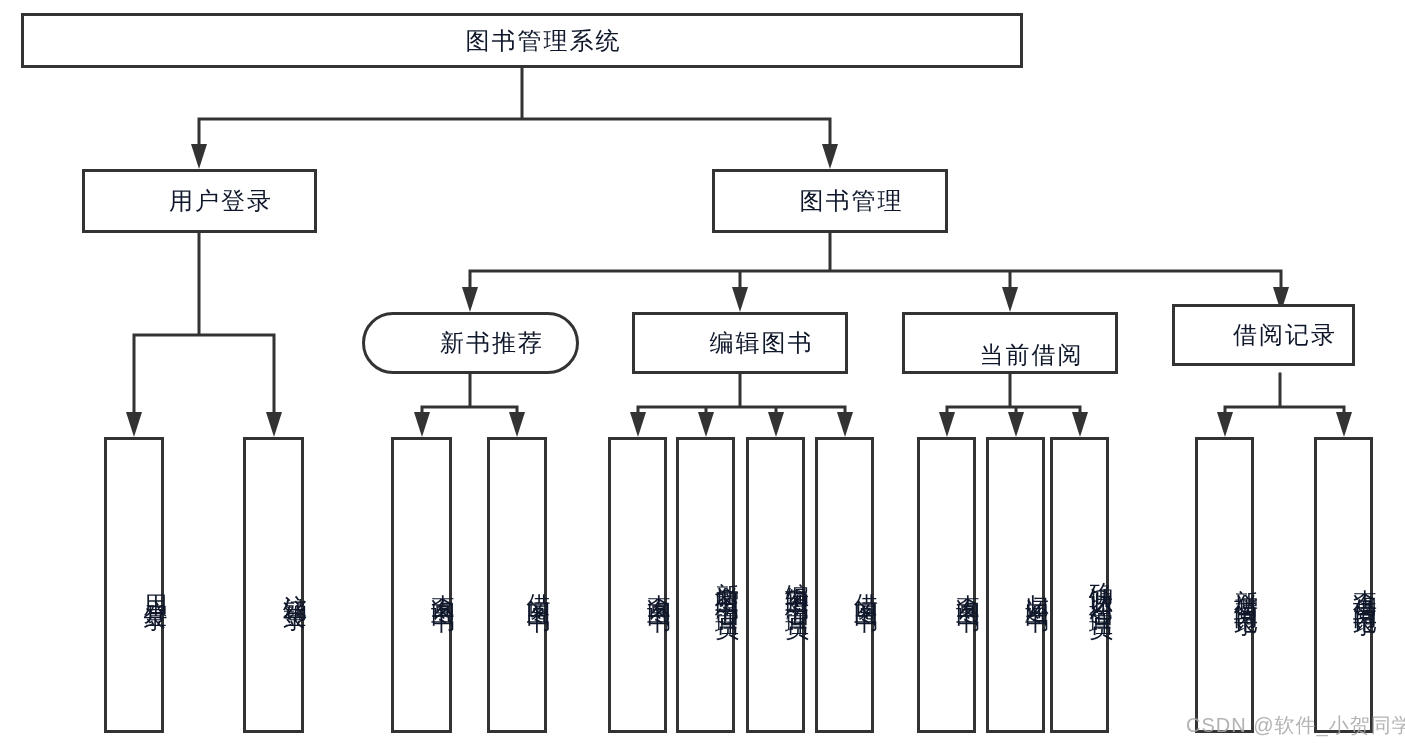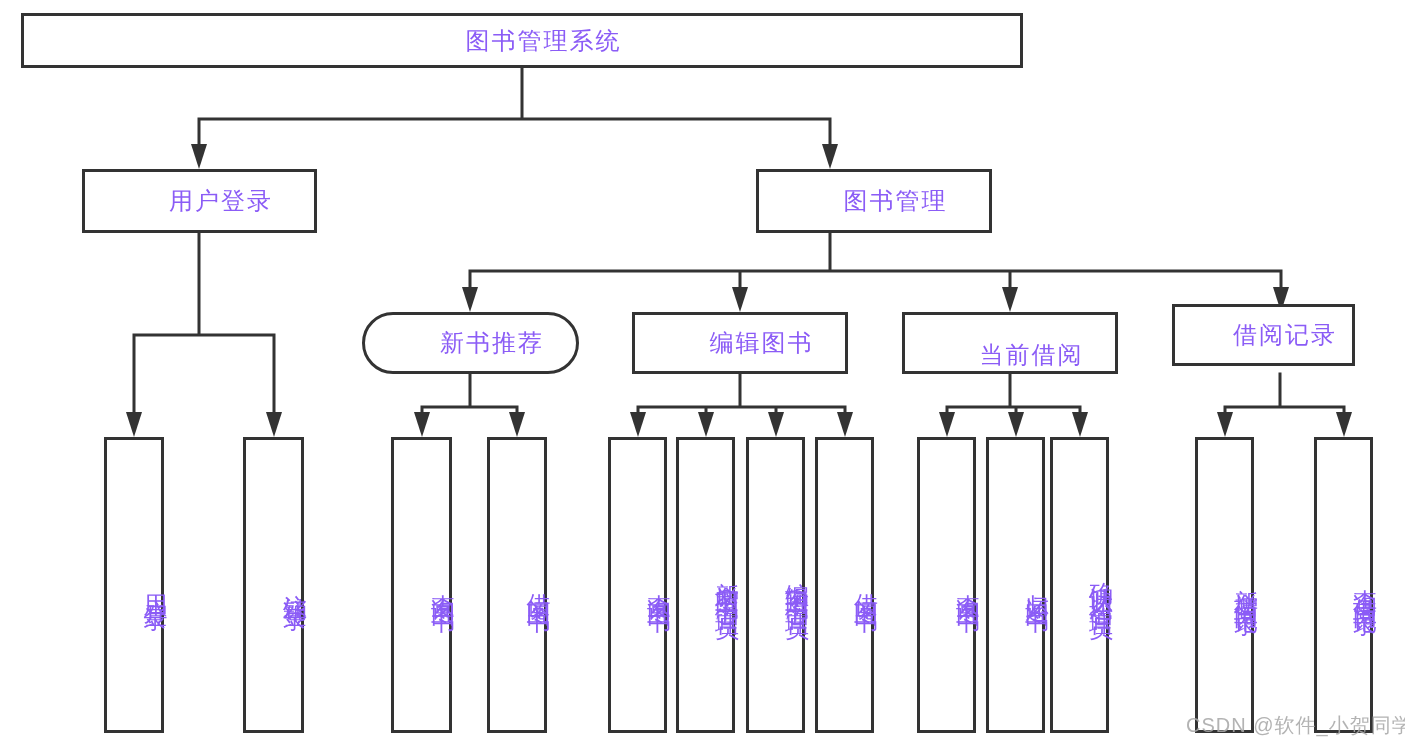--- a/index.html
+++ b/index.html
@@ -21,21 +21,21 @@
     z-index: 1;
   }
   .box {
     position: absolute;
     box-sizing: border-box;
     border: 3px solid #333333;
     background: #ffffff;
     display: flex;
     align-items: center;
     justify-content: center;
-    color: #8b5cf6;
+    color: #0f172a;
     z-index: 2;
     padding-left: 43px;
   }
   .box .label {
     font-size: 24px;
     letter-spacing: 2px;
     white-space: nowrap;
   }
   .box.v .label {
     writing-mode: vertical-rl;
@@ -92,21 +92,21 @@
   </g>
 </svg>
 
 <div class="box h" style="left:21px; top:13px; width:1002px; height:55px;">
   <span class="label">图书管理系统</span>
 </div>
 
 <div class="box h" style="left:82px; top:169px; width:235px; height:64px;">
   <span class="label">用户登录</span>
 </div>
-<div class="box h" style="left:712px; top:169px; width:236px; height:64px;margin-left:44px;">
+<div class="box h" style="left:712px; top:169px; width:236px; height:64px;">
   <span class="label">图书管理</span>
 </div>
 
 <div class="box h" style="left:362px; top:312px; width:217px; height:62px;border-radius:31px;">
   <span class="label">新书推荐</span>
 </div>
 <div class="box h" style="left:632px; top:312px; width:216px; height:62px;">
   <span class="label">编辑图书</span>
 </div>
 <div class="box h" style="left:902px; top:312px; width:216px; height:62px;align-items:flex-end;">

